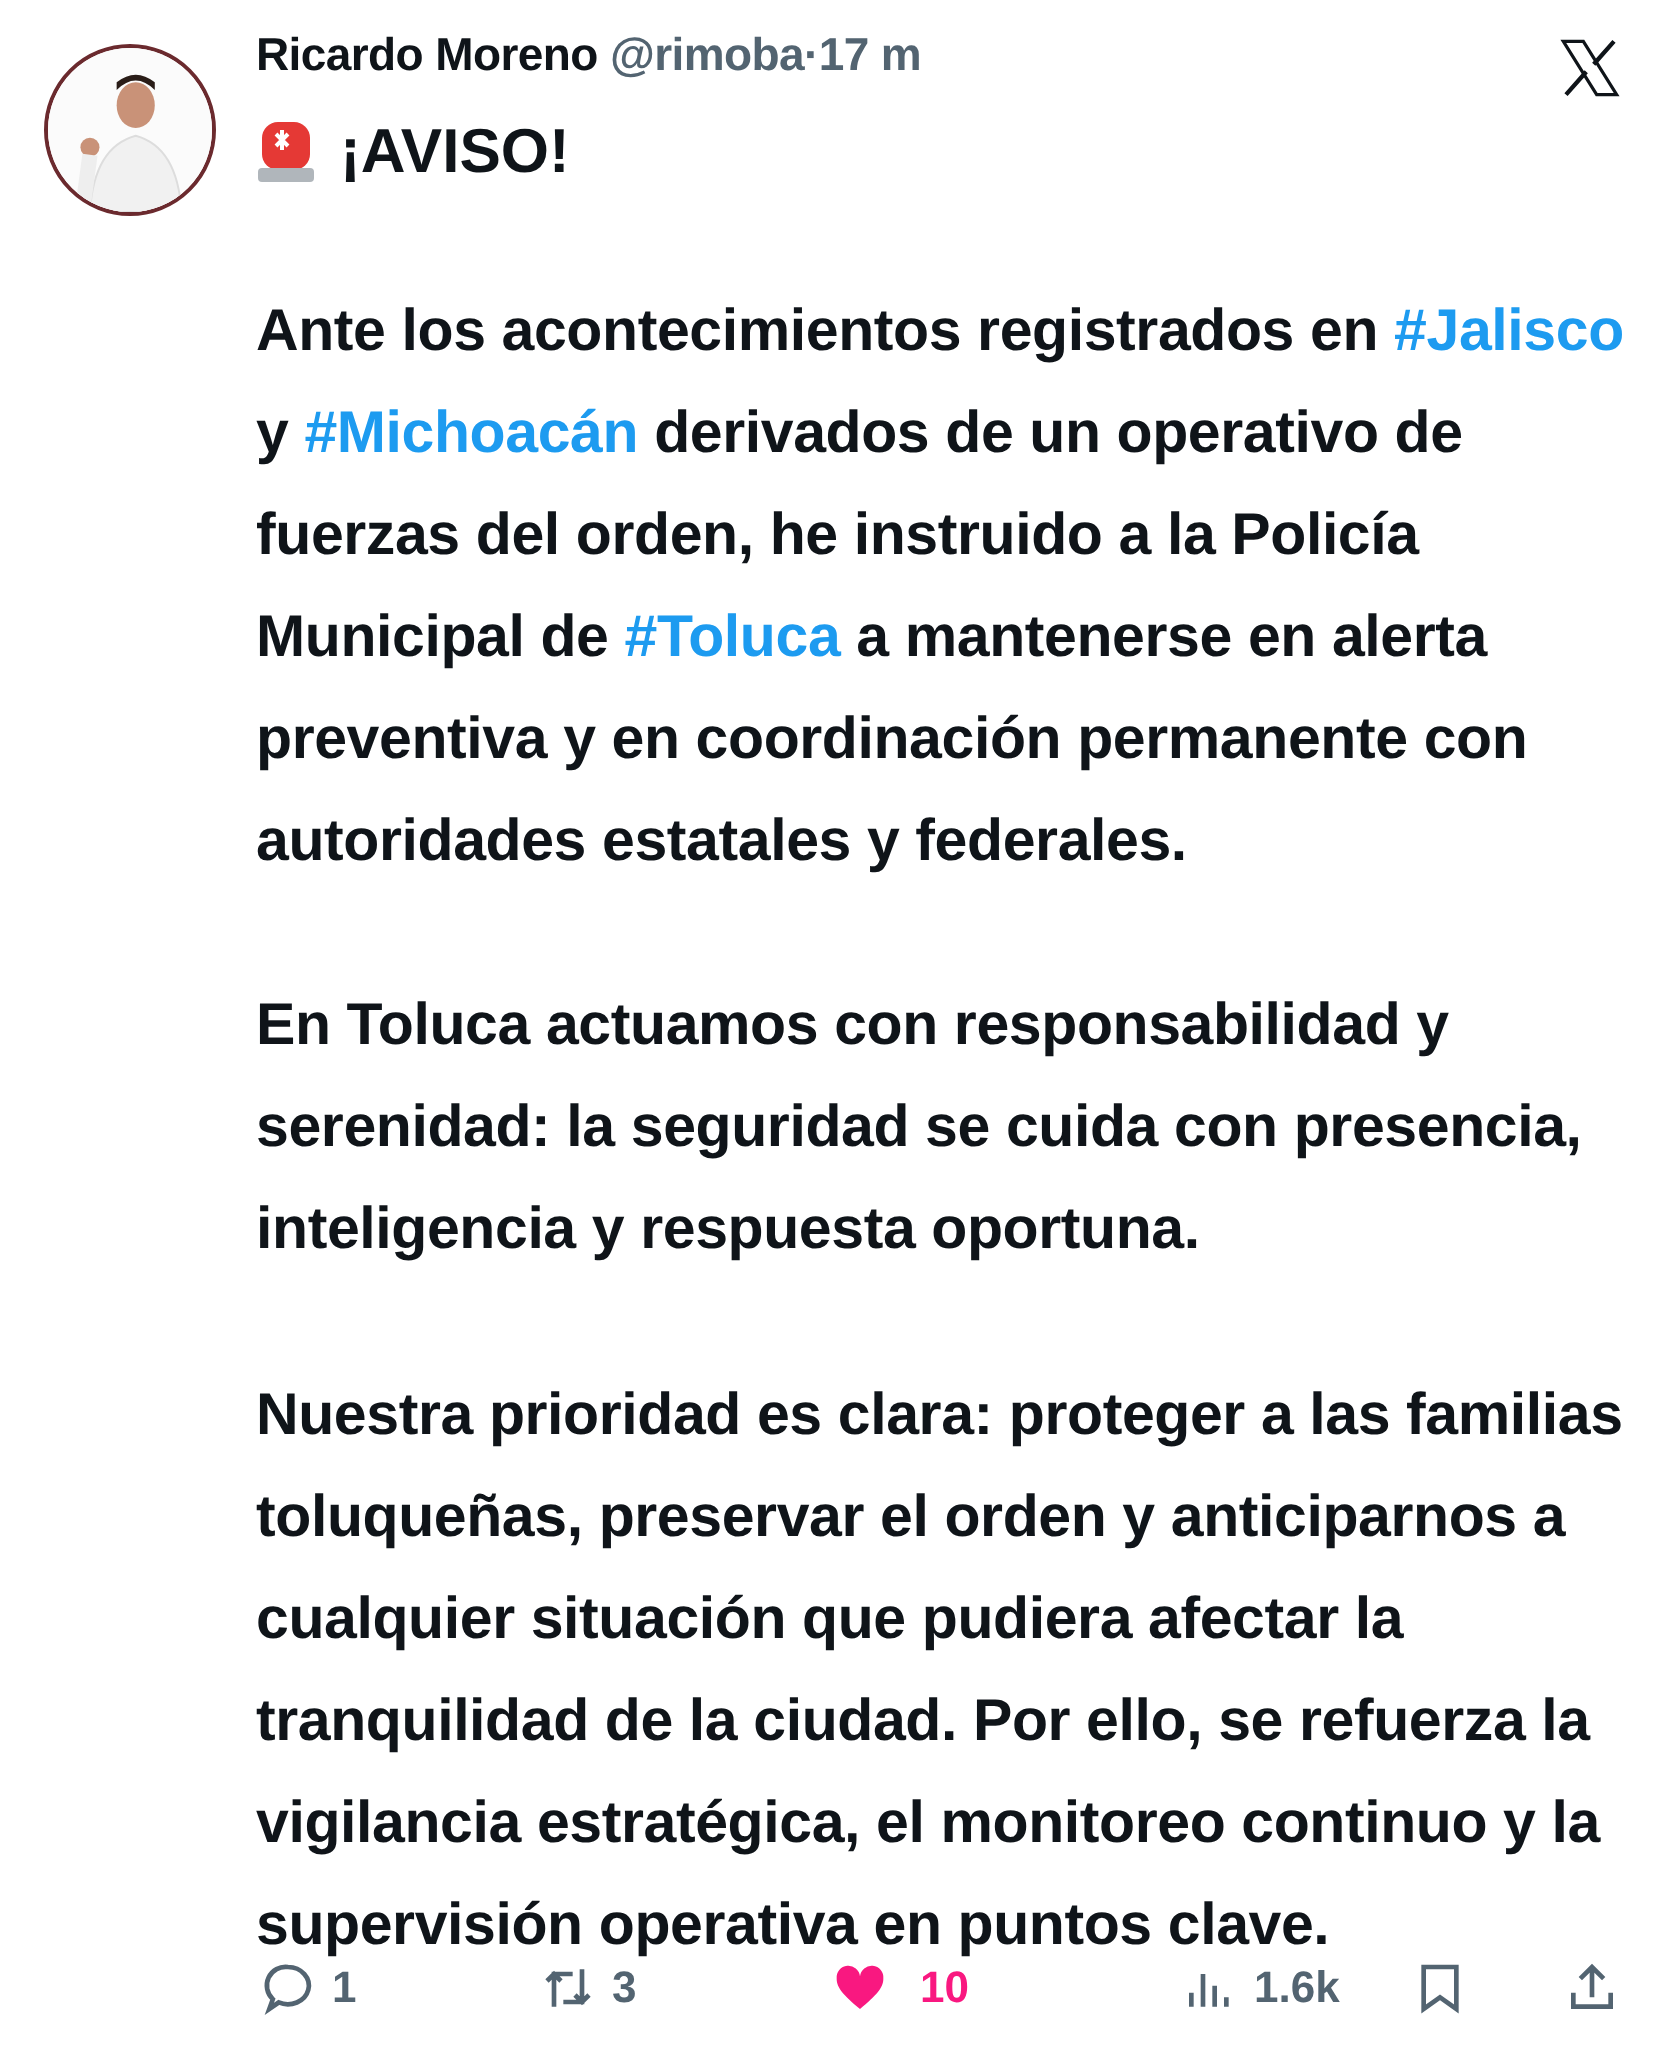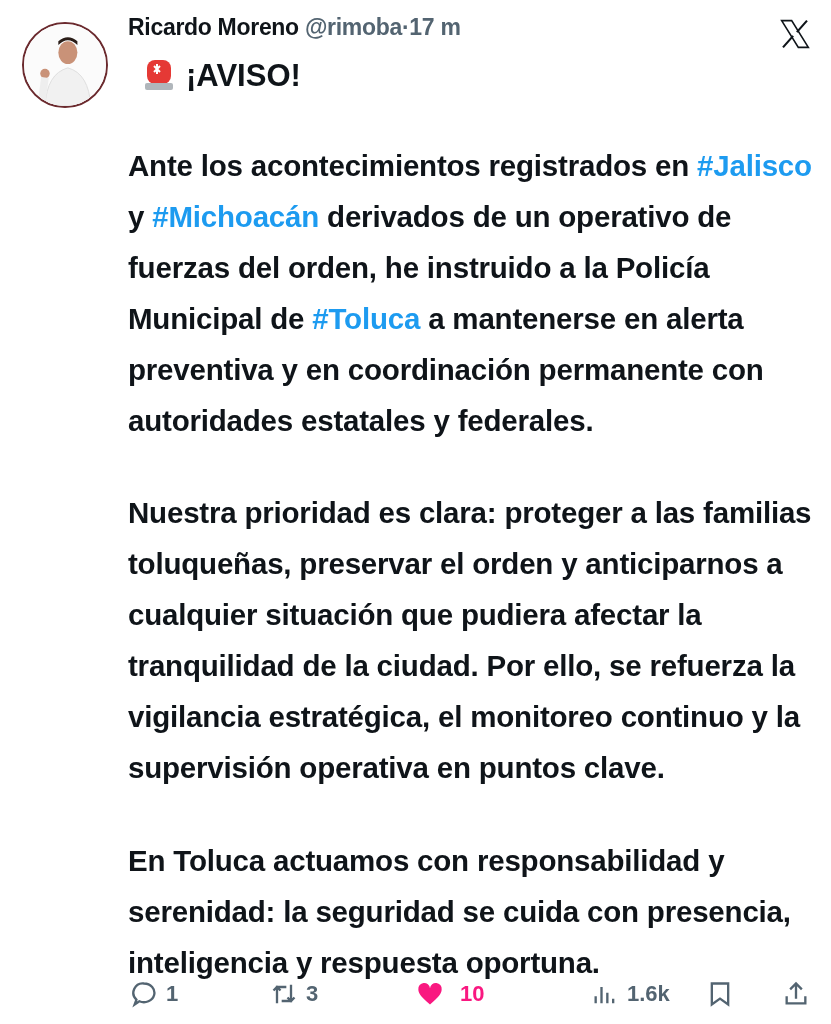--- a/index.html
+++ b/index.html
@@ -1,21 +1,21 @@
 <!DOCTYPE html>
 <html><head>
 <meta charset="utf-8">
 <style>
   html,body{margin:0;padding:0;background:#fff;}
   body{width:831px;height:1024px;position:relative;overflow:hidden;font-family:"Liberation Sans","DejaVu Sans",sans-serif;color:#0f1419;}
   .avatar{position:absolute;left:22px;top:22px;width:86px;height:86px;border-radius:50%;border:2px solid #6b2a2e;box-sizing:border-box;background:#fbfbfb;overflow:hidden;}
   .header{position:absolute;left:128px;top:14px;font-size:23px;font-weight:bold;letter-spacing:-0.3px;white-space:nowrap;}
   .header .handle{color:#536471;}
   .xlogo{position:absolute;left:778px;top:18px;width:34px;height:32px;}
-  .subtitle{position:absolute;left:144px;top:58px;font-size:31px;font-weight:bold;display:flex;align-items:flex-start;gap:12px;}
+  .subtitle{position:absolute;left:128px;top:58px;font-size:31px;font-weight:bold;display:flex;align-items:center;gap:12px;}
   .siren{width:30px;height:34px;}
   .body{position:absolute;left:128px;top:140px;width:690px;font-size:29.5px;font-weight:bold;line-height:51px;letter-spacing:-0.2px;}
   .body p{margin:0 0 41.4px 0;}
   .tag{color:#1d9bf0;}
   .actions{position:absolute;left:0;top:974px;width:831px;height:44px;}
   .act{position:absolute;top:6px;display:flex;align-items:center;gap:8px;font-size:22px;font-weight:bold;color:#536471;}
   .act svg{width:28px;height:28px;}
   .like{color:#f91880;gap:16px;}
 </style>
 </head>
@@ -46,22 +46,22 @@
   <svg class="siren" viewBox="0 0 30 34">
     <rect x="3" y="2" width="24" height="24" rx="8" fill="#e53935"></rect>
     <path d="M10 8 l6 6 M16 8 l-6 6 M13 6 v10" stroke="#fff" stroke-width="2"></path>
     <rect x="1" y="25" width="28" height="7" rx="2" fill="#b0b6bb"></rect>
   </svg>
   <span>¡AVISO!</span>
 </div>
 
 <div class="body" id="tweet-body">
     <p><span>Ante los acontecimientos registrados en </span><a class="tag">#Jalisco</a><span> y </span><a class="tag">#Michoacán</a><span> derivados de un operativo de fuerzas del orden, he instruido a la Policía Municipal de </span><a class="tag">#Toluca</a><span> a mantenerse en alerta preventiva y en coordinación permanente con autoridades estatales y federales.</span></p>
+    <p><span>En Toluca actuamos con responsabilidad y serenidad: la seguridad se cuida con presencia, inteligencia y respuesta oportuna.</span></p>
     <p><span>Nuestra prioridad es clara: proteger a las familias toluqueñas, preservar el orden y anticiparnos a cualquier situación que pudiera afectar la tranquilidad de la ciudad. Por ello, se refuerza la vigilancia estratégica, el monitoreo continuo y la supervisión operativa en puntos clave.</span></p>
-    <p><span>En Toluca actuamos con responsabilidad y serenidad: la seguridad se cuida con presencia, inteligencia y respuesta oportuna.</span></p>
   </div>
 
 <div class="actions">
   <div class="act" style="left:130px">
     <svg viewBox="0 0 24 24">
         <path d="M12 3 a9 8 0 1 1 -4 15.2 L4 21 l1.5 -4.2 A8 8 0 0 1 12 3z" fill="none" stroke="#536471" stroke-width="2"></path>
       </svg>
     <span>1</span>
   </div>
   <div class="act" style="left:270px">

